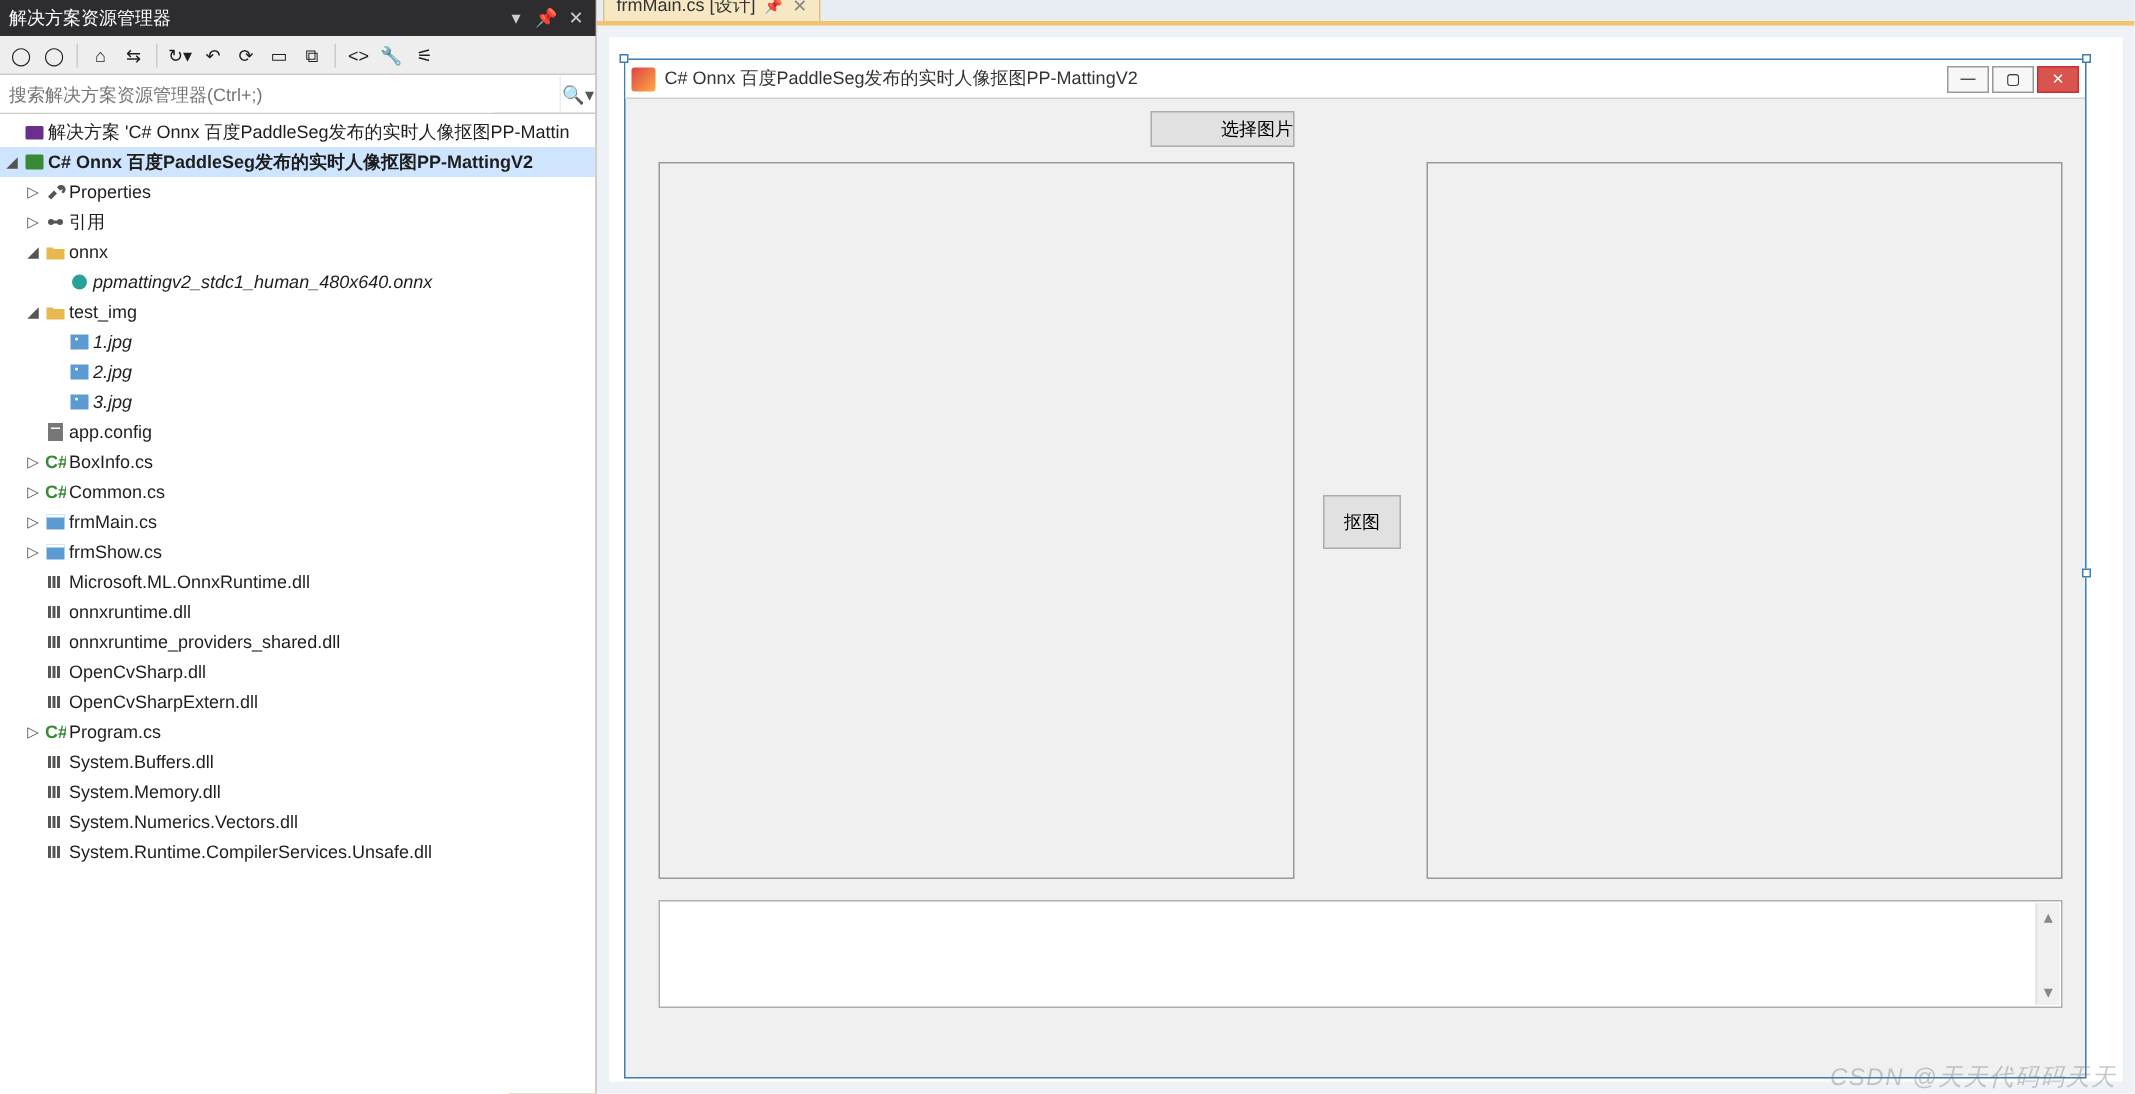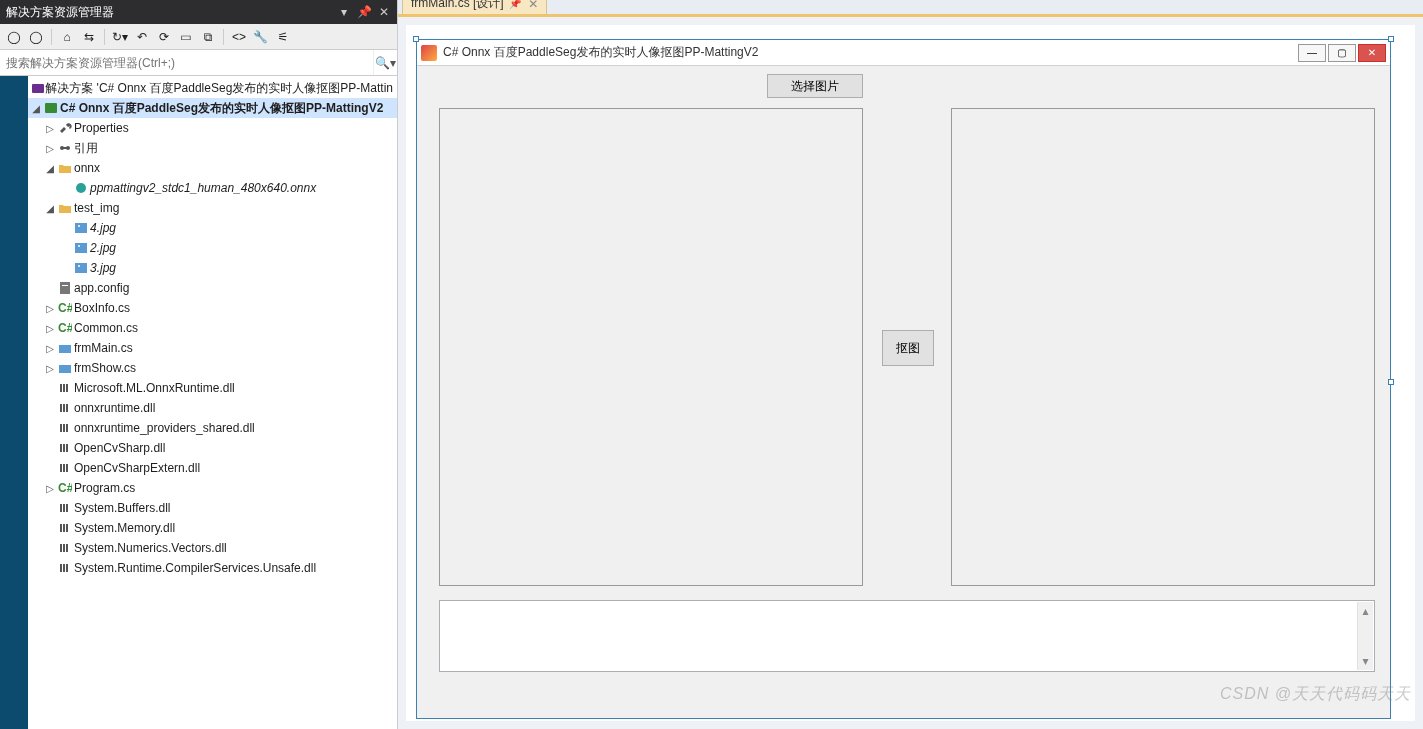--- a/index.html
+++ b/index.html
@@ -1,34 +1,34 @@
 <!DOCTYPE html>
 <html><head>
 <meta charset="utf-8">
 <style>
 * { box-sizing: border-box; margin: 0; padding: 0; font-family: "Microsoft YaHei", "Segoe UI", sans-serif; font-size: 12px; }
 body { background: #fff; overflow: hidden; }
 .root { display: flex; width: 1423px; height: 729px; }
 
 
-.solution-panel { width: 398px; height: 100%; border-right: 1px solid #ccc; display: flex; flex-direction: column; background: #0c4a6e; }
+.solution-panel { width: 398px; height: 100%; border-right: 1px solid #ccc; display: flex; flex-direction: column; background: #a16207; }
 .panel-title { background: #2d2d30; color: #fff; height: 24px; display: flex; align-items: center; padding: 0 6px; }
 .panel-title-text { flex: 1; }
 .panel-title-icons { display: flex; gap: 6px; }
 .panel-title-icons span { width: 14px; text-align: center; cursor: pointer; color: #ccc; }
 
 .toolbar { height: 26px; background: #eee; border-bottom: 1px solid #ccc; display: flex; align-items: center; padding: 0 4px; gap: 2px; }
 .toolbar .tbtn { width: 20px; height: 20px; display: flex; align-items: center; justify-content: center; color: #1e1e1e; cursor: pointer; }
 .toolbar .sep { width: 1px; height: 16px; background: #ccc; margin: 0 3px; }
 
 .search-row { height: 26px; display: flex; border-bottom: 1px solid #ccc; background: #fff; gap: 44px; }
 .search-input { flex: 1; border: none; padding: 0 6px; outline: none; font-size: 12px; color: #333; }
 .search-btn { width: 24px; display: flex; align-items: center; justify-content: center; color: #555; cursor: pointer; border-left: 1px solid #eee; }
 
-.tree { flex: 1; overflow: auto; background: #fff; padding-top: 2px; margin-left: 28px; }
+.tree { flex: 1; overflow: auto; background: #fff; padding-top: 2px; }
 .tree-row { display: flex; align-items: center; height: 20px; padding-right: 4px; white-space: nowrap; cursor: pointer; }
 .tree-row.selected { background: #cfe4ff; }
 .tree-row .expander { width: 12px; text-align: center; color: #555; font-size: 10px; }
 .tree-row .icon { width: 18px; display: flex; align-items: center; justify-content: center; }
 .tree-row .label { color: #1e1e1e; }
 .tree-row.bold .label { font-weight: bold; }
 .indent0 { padding-left: 2px; }
 .indent1 { padding-left: 16px; }
 .indent2 { padding-left: 32px; font-style: italic; }
 
@@ -42,30 +42,30 @@
 .design-surface { flex: 1; position: relative; background: #fff; margin: 8px; }
 .winform { position: absolute; left: 10px; top: 14px; width: 975px; height: 680px; border: 1px solid #3c7fb1; background: #f0f0f0; display: flex; flex-direction: column; }
 .winform-titlebar { height: 26px; background: #fff; border-bottom: 1px solid #d0d0d0; display: flex; align-items: center; padding: 0 4px; }
 .winform-appicon { width: 16px; height: 16px; background: linear-gradient(135deg,#d44,#fa4); margin-right: 6px; border-radius: 2px; }
 .winform-title { flex: 1; color: #333; }
 .winform-btns { display: flex; gap: 2px; }
 .winbtn { width: 28px; height: 18px; border: 1px solid #999; background: #f7f7f7; display: flex; align-items: center; justify-content: center; font-size: 10px; cursor: pointer; }
 .winbtn.close { background: #d9534f; color: #fff; border-color: #c9302c; }
 
 .winform-body { flex: 1; position: relative; }
-.btn-select { position: absolute; left: 350px; top: 8px; width: 96px; height: 24px; border: 1px solid #adadad; background: #e1e1e1; cursor: pointer; }
+.btn-select { position: absolute; left: 350px; top: 8px; width: 96px; height: 24px; border: 1px solid #adadad; background: #e1e1e1; cursor: pointer; text-align: right; }
 .btn-matting { position: absolute; left: 465px; top: 264px; width: 52px; height: 36px; border: 1px solid #adadad; background: #e1e1e1; cursor: pointer; }
 .pic-left { position: absolute; left: 22px; top: 42px; width: 424px; height: 478px; border: 1px solid #999; background: #f0f0f0; }
 .pic-right { position: absolute; left: 534px; top: 42px; width: 424px; height: 478px; border: 1px solid #999; background: #f0f0f0; }
 .textbox-bottom { position: absolute; left: 22px; top: 534px; width: 936px; height: 72px; border: 1px solid #abadb3; background: #fff; }
 .textbox-bottom .sb { position: absolute; right: 1px; top: 1px; bottom: 1px; width: 16px; background: #f0f0f0; border-left: 1px solid #e0e0e0; display:flex; flex-direction:column; justify-content:space-between; align-items:center; color:#888; font-size:9px; padding:2px 0;}
 
 .sel-handle { position: absolute; width: 6px; height: 6px; background: #fff; border: 1px solid #3c7fb1; }
 
-.watermark { position: absolute; right: 12px; bottom: 24px; color: rgba(120,120,120,0.4); font-size: 16px; font-style: italic; letter-spacing: 1px; pointer-events: none; }
+.watermark { position: absolute; right: 12px; bottom: 0; color: rgba(120,120,120,0.4); font-size: 16px; font-style: italic; letter-spacing: 1px; pointer-events: none; }
 
 
 svg { width: 14px; height: 14px; }
 .ic-folder { fill: #e8b84f; }
 .ic-cs { fill: #388a34; }
 .ic-dll { fill: #555; }
 .ic-img { fill: #5c9bd1; }
 .ic-cfg { fill: #777; }
 .ic-sol { fill: #6a2f8e; }
 .ic-ref { fill: #555; }
@@ -177,21 +177,21 @@
         <span class="label">test_img</span>
       </div>
       <div class="tree-row indent2">
           <span class="expander"></span>
           <span class="icon">
             <svg>
               <rect class="ic-img" x="1" y="2" width="12" height="10"></rect>
               <circle fill="#fff" cx="5" cy="5" r="1"></circle>
             </svg>
           </span>
-          <span class="label">4.jpg</span>
+          <span class="label">1.jpg</span>
         </div>
       <div class="tree-row indent2">
           <span class="expander"></span>
           <span class="icon">
             <svg>
               <rect class="ic-img" x="1" y="2" width="12" height="10"></rect>
               <circle fill="#fff" cx="5" cy="5" r="1"></circle>
             </svg>
           </span>
           <span class="label">2.jpg</span>

